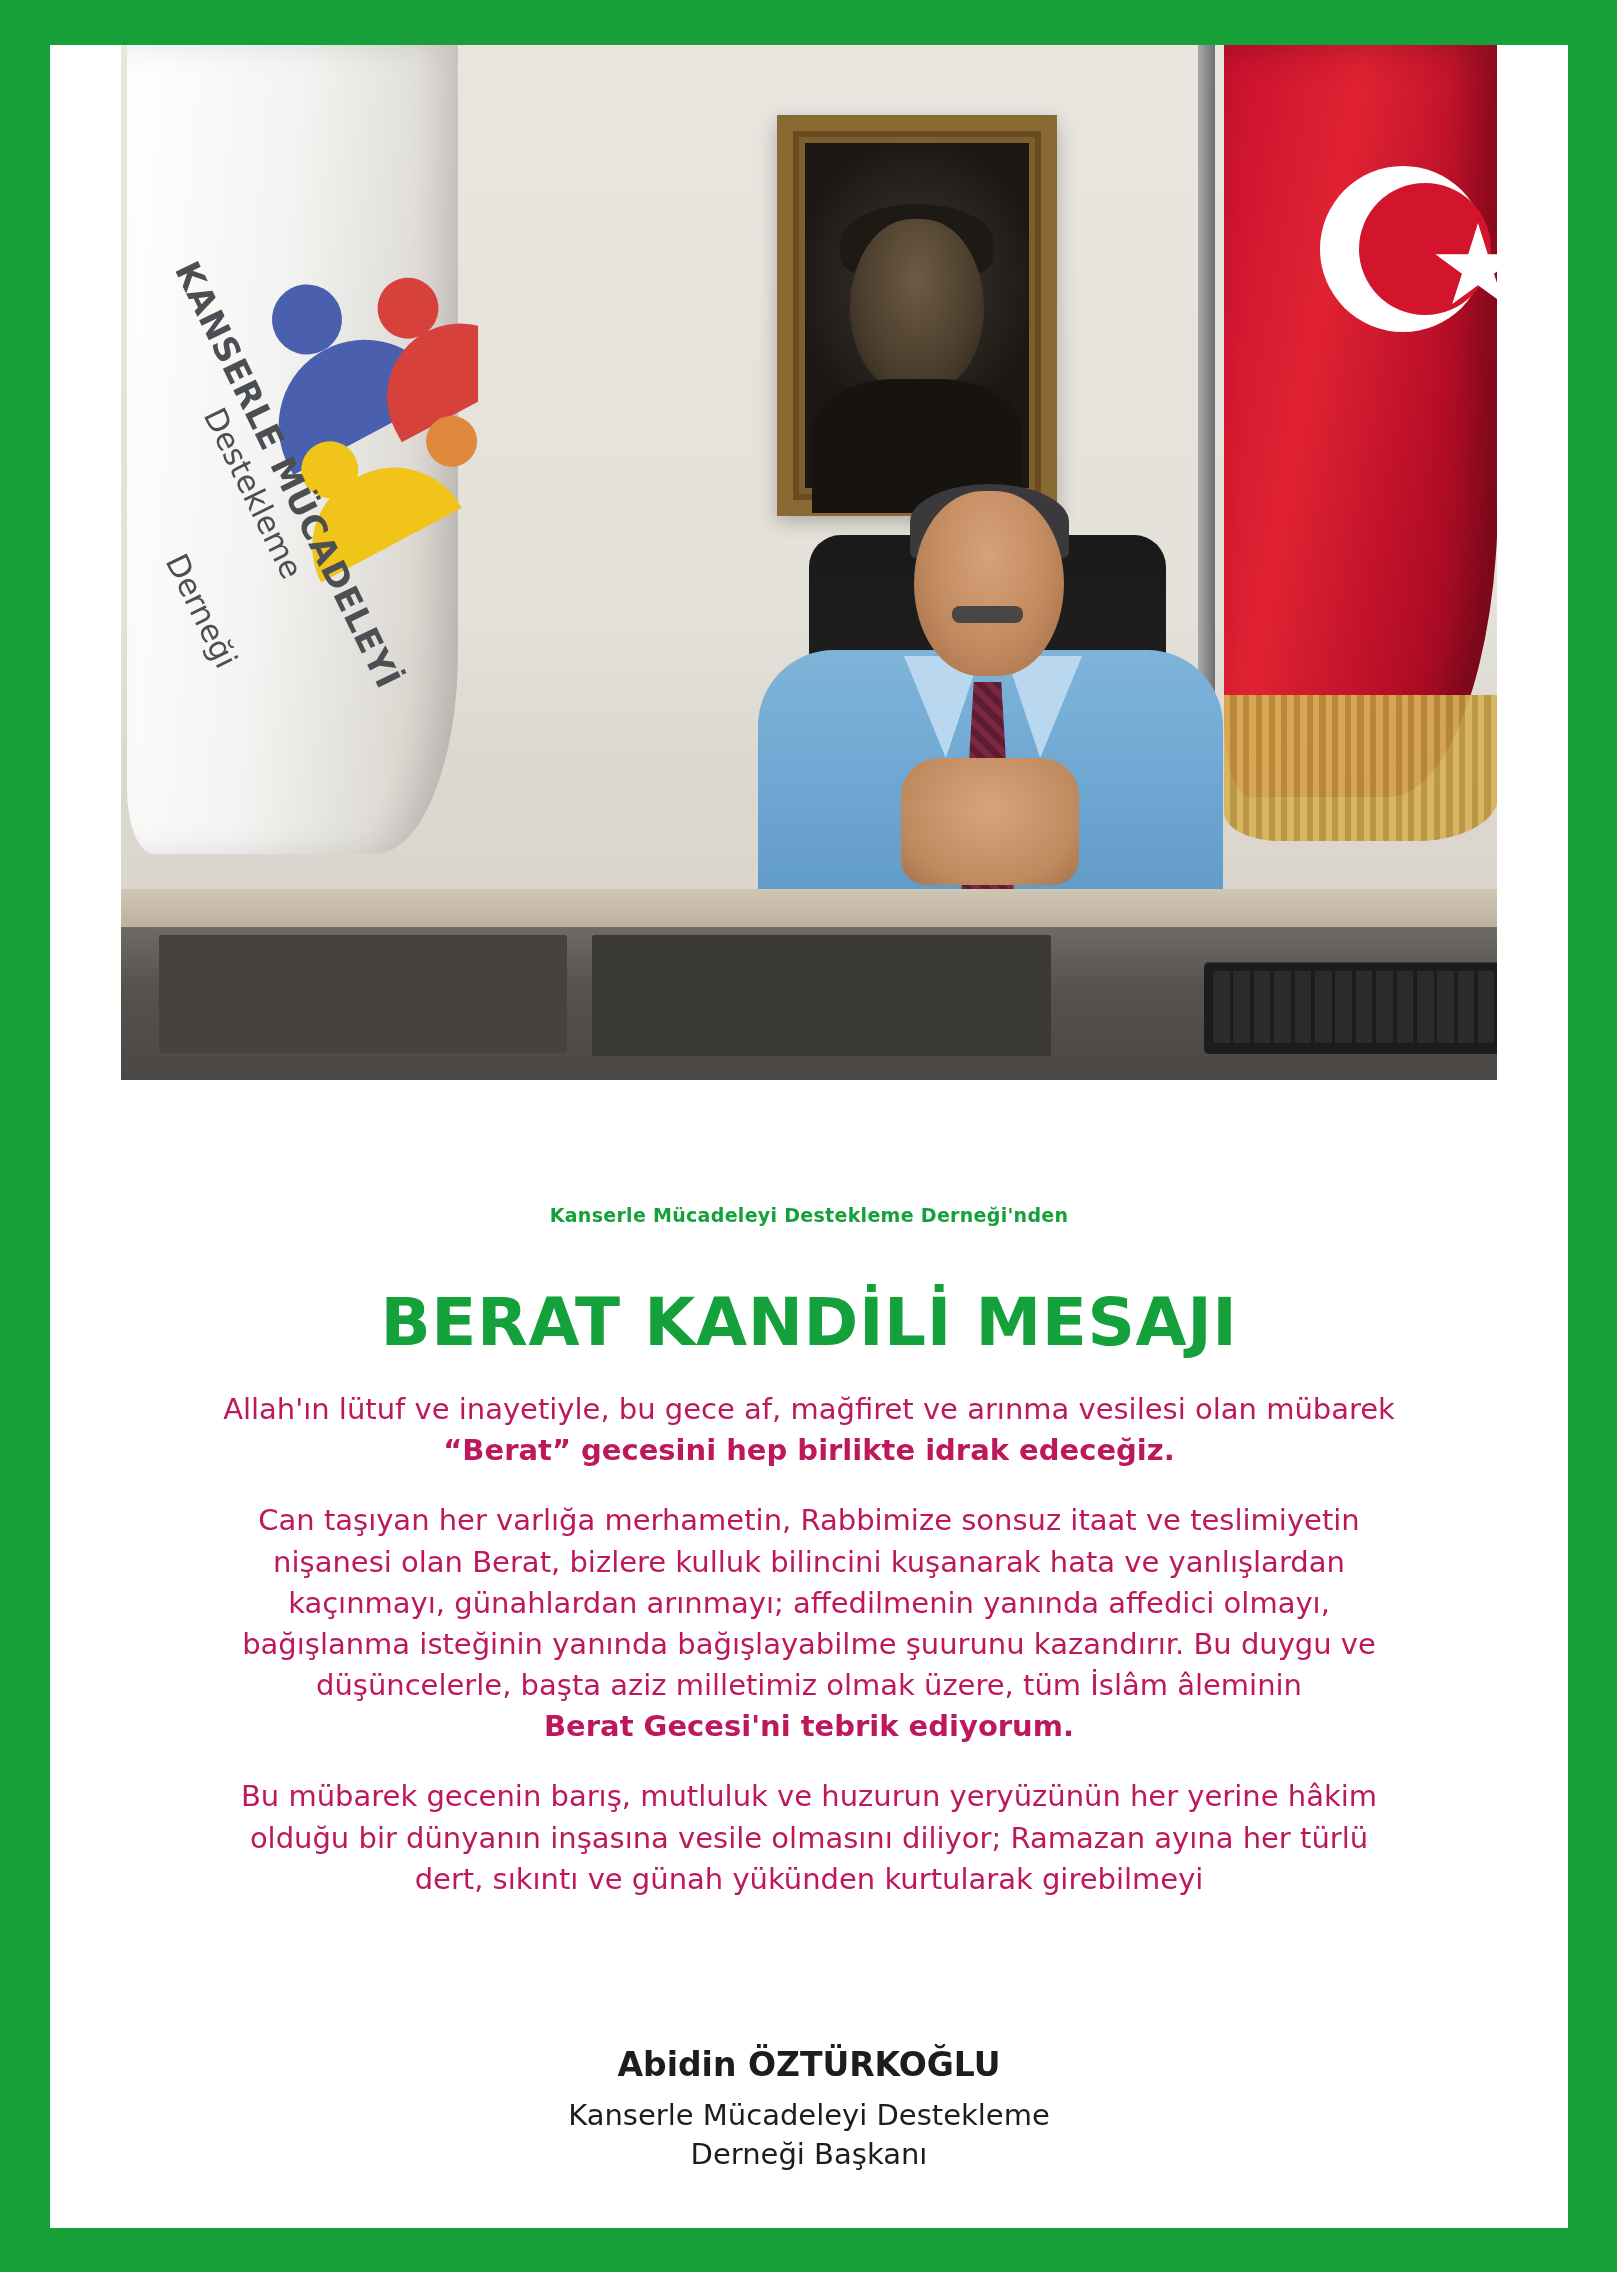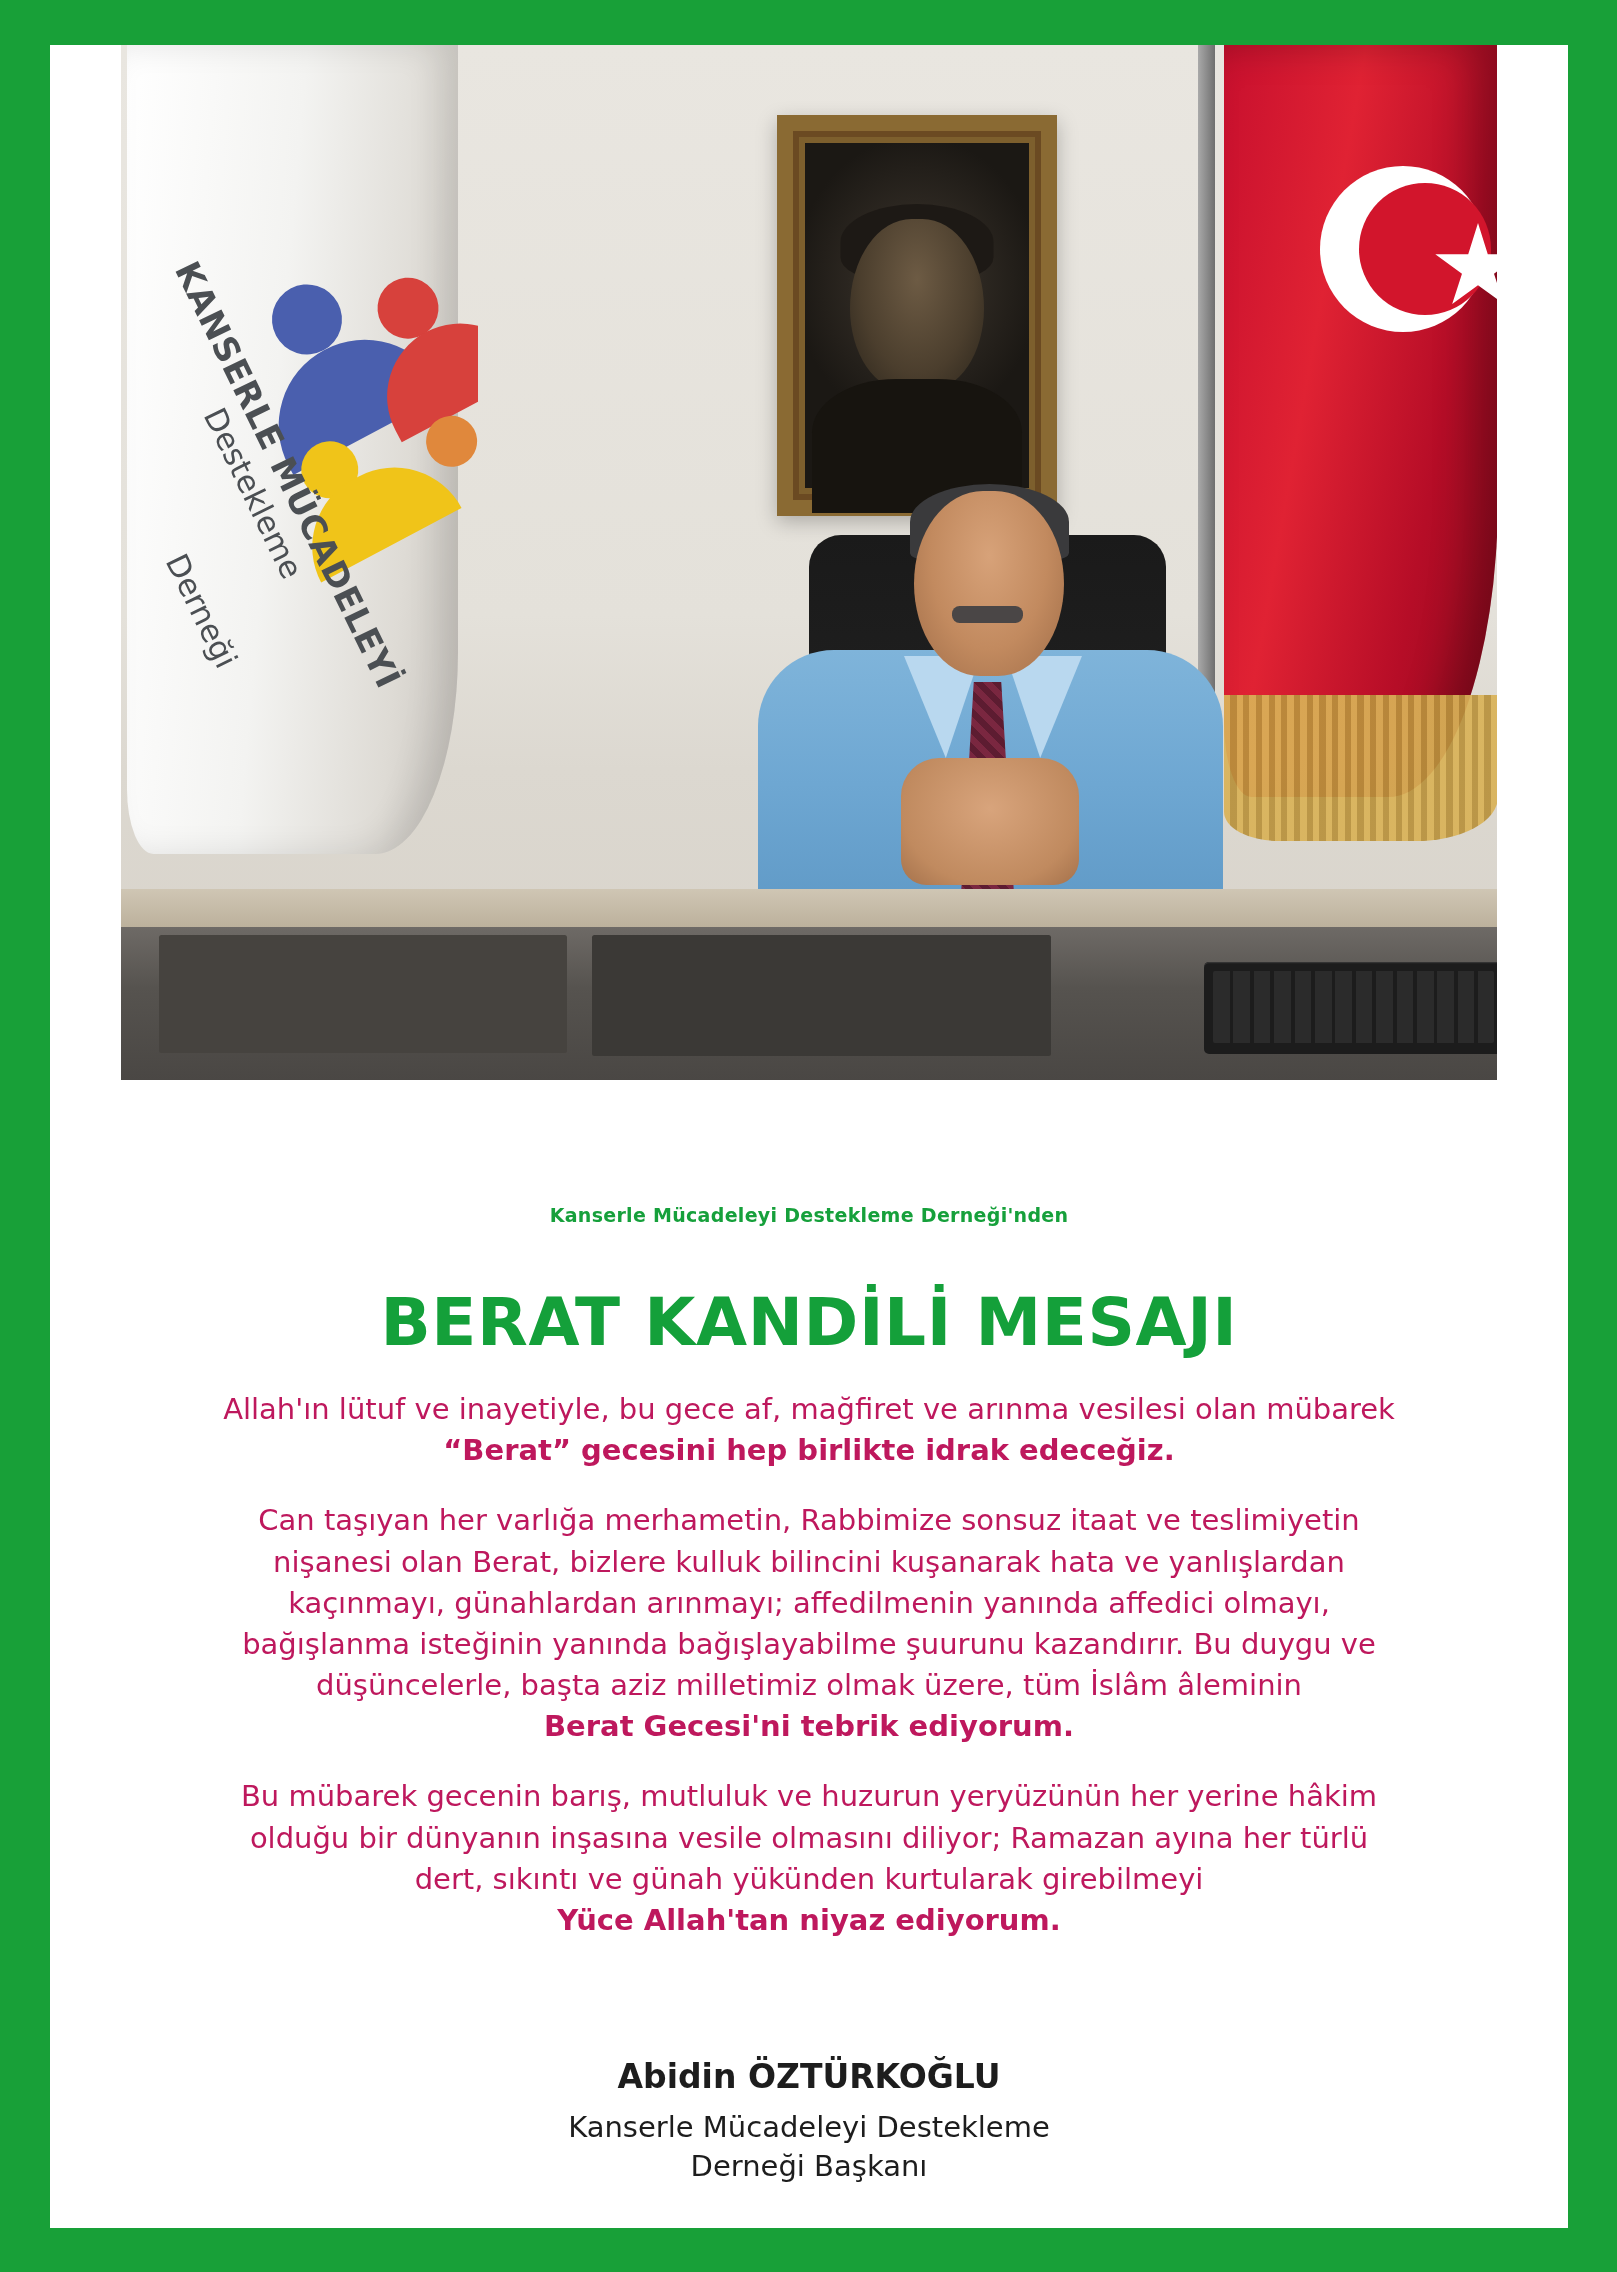--- a/index.html
+++ b/index.html
@@ -386,21 +386,20 @@
   .body .strong {
     font-weight: bold;
     display: block;
   }
   .signature {
     position: absolute;
     left: 0; right: 0;
     top: 2000px;
     text-align: center;
     color: #1d1d1d;
-    margin-top: 12px;
   }
   .sig-name {
     font-weight: bold;
     font-size: 33px;
     margin-bottom: 11.5px;
   }
   .sig-line {
     font-size: 29px;
     line-height: 1.35;
   }
@@ -472,21 +471,20 @@
     <p>
       <span>Allah'ın lütuf ve inayetiyle, bu gece af, mağfiret ve arınma vesilesi olan mübarek</span>
       <span class="strong">“Berat” gecesini hep birlikte idrak edeceğiz.</span>
     </p>
     <p>
       <span>Can taşıyan her varlığa merhametin, Rabbimize sonsuz itaat ve teslimiyetin nişanesi olan Berat, bizlere kulluk bilincini kuşanarak hata ve yanlışlardan kaçınmayı, günahlardan arınmayı; affedilmenin yanında affedici olmayı, bağışlanma isteğinin yanında bağışlayabilme şuurunu kazandırır. Bu duygu ve düşüncelerle, başta aziz milletimiz olmak üzere, tüm İslâm âleminin</span>
       <span class="strong">Berat Gecesi'ni tebrik ediyorum.</span>
     </p>
     <p>
       <span>Bu mübarek gecenin barış, mutluluk ve huzurun yeryüzünün her yerine hâkim olduğu bir dünyanın inşasına vesile olmasını diliyor; Ramazan ayına her türlü dert, sıkıntı ve günah yükünden kurtularak girebilmeyi</span>
-      <span class="strong">Yüce Allah'tan niyaz ediyorum.</span>
     </p>
   </div>
 
   <div class="signature">
     <div class="sig-name">Abidin ÖZTÜRKOĞLU</div>
     <div class="sig-line">Kanserle Mücadeleyi Destekleme</div>
     <div class="sig-line">Derneği Başkanı</div>
   </div>
 
 </div>

